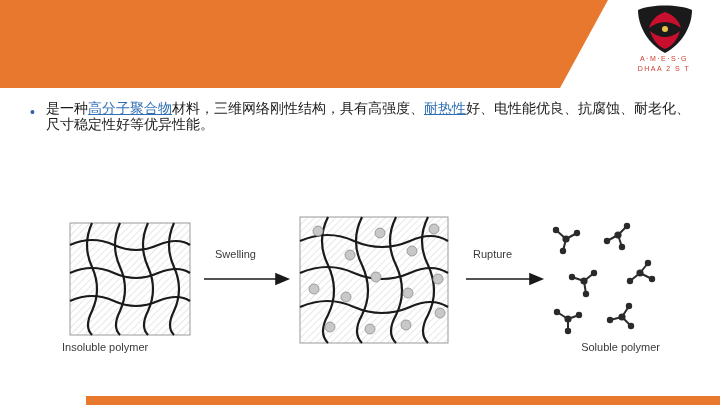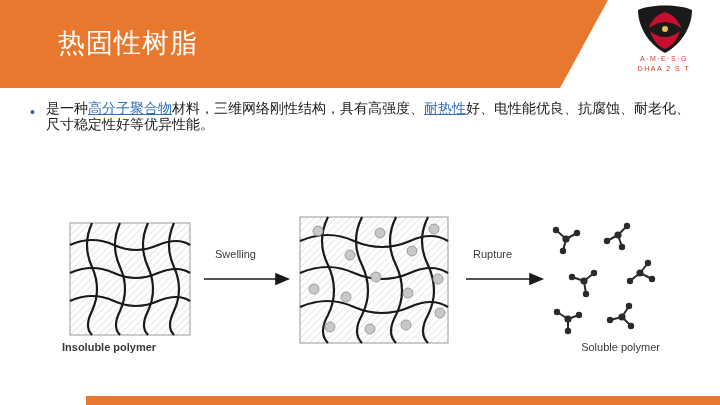--- a/index.html
+++ b/index.html
@@ -119,21 +119,21 @@
   }
   .fig-svg {
     display: block;
   }
   .fig-caption-left, .fig-caption-right, .fig-arrow-label {
     position: absolute;
     font-size: 11px;
     color: #3a3a3a;
     white-space: nowrap;
   }
-  .fig-caption-left { left: 0px; top: 126px; font-weight: bold; }
+  .fig-caption-left { left: 0px; top: 126px; }
   .fig-caption-right { right: 2px; top: 126px; }
   .lbl-swell { left: 135px; top: 33px; margin-left: 18px; }
   .lbl-rupture { left: 405px; top: 33px; margin-left: 6px; }
 
   
   .bottom-bar {
     position: absolute;
     left: 0;
     bottom: 0;
     width: 720px;
@@ -149,21 +149,20 @@
     height: 9px;
     background: #ffffff;
   }
 </style>
 </head>
 <body>
 
 <div class="slide">
 
   <div class="header-band"></div>
-  <div class="slide-title">热固性树脂</div>
 
   <div class="logo-wrap">
     <svg class="logo-shield" viewBox="0 0 58 50">
       <path d="M2 6 C14 0 44 0 56 6 C56 22 46 40 29 49 C12 40 2 22 2 6 Z" fill="#1a1a1a"></path>
       <path d="M29 8 C22 10 15 16 13 24 C18 20 24 18 29 18 C34 18 40 20 45 24 C43 16 36 10 29 8 Z" fill="#c8102e"></path>
       <path d="M14 27 C19 31 24 33 29 33 C34 33 39 31 44 27 C41 37 35 43 29 45 C23 43 17 37 14 27 Z" fill="#c8102e"></path>
       <circle cx="29" cy="25" r="3" fill="#e8bf4a"></circle>
     </svg>
     <div class="logo-text">A·M·E·S·G</div>
     <div class="logo-text" style="top:60px;">DHAA 2 S T</div>

